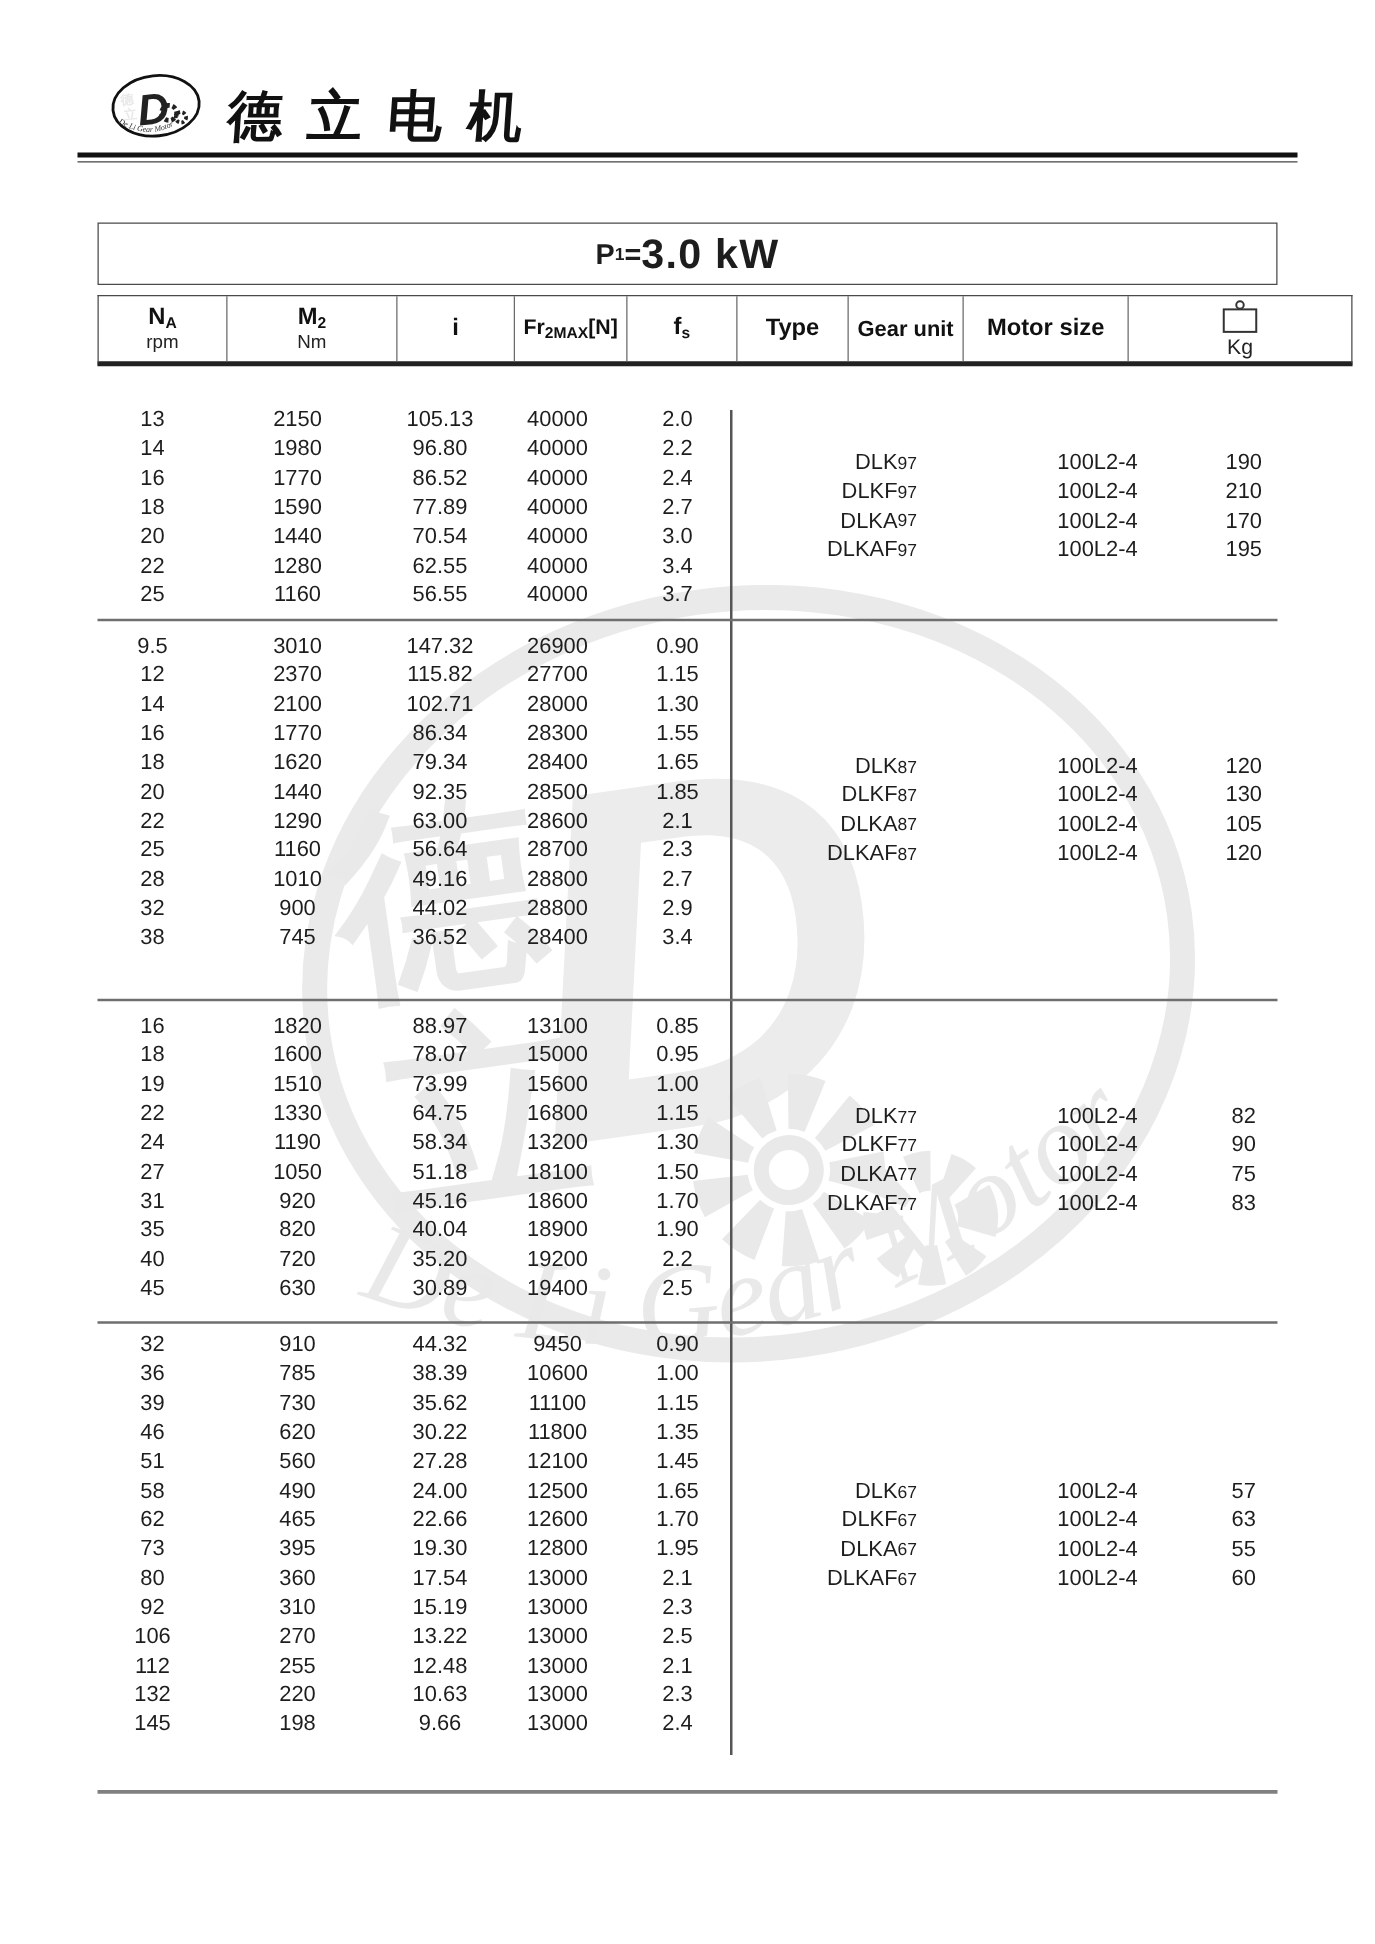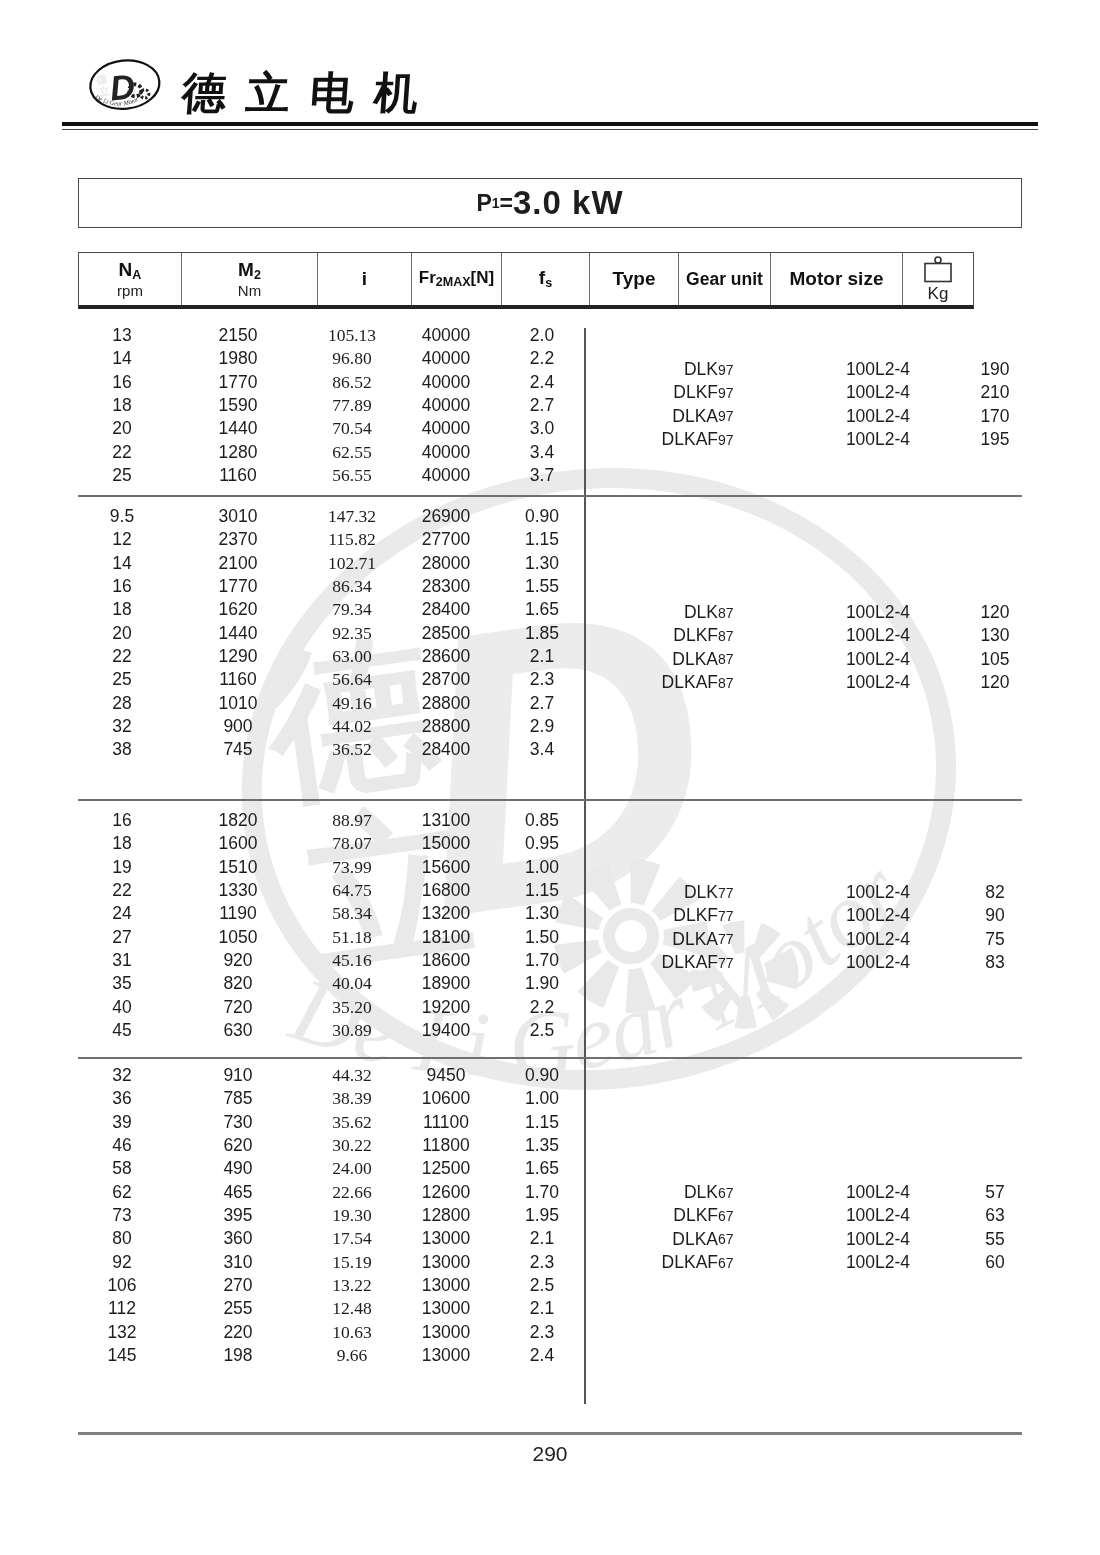--- a/index.html
+++ b/index.html
@@ -26,41 +26,41 @@
     position:absolute;left:78px;top:178px;width:944px;height:50px;box-sizing:border-box;
     border:1.6px solid #4a4a4a;display:flex;align-items:center;justify-content:center;
     background:transparent;
   }
   .title-p{font-size:23px;font-weight:bold;}
   .title-sub{font-size:14px;font-weight:bold;vertical-align:-4px;}
   .title-eq{font-size:23px;font-weight:bold;}
   .title-val{font-size:33px;font-weight:bold;letter-spacing:1px;}
   
   .chead{
-    position:absolute;left:78px;top:236px;width:896px;height:57px;box-sizing:border-box;
-    border:1.6px solid #4a4a4a;border-bottom:4px solid #222;display:flex;margin-top:16px;
+    position:absolute;left:78px;top:236px;width:1004px;height:57px;box-sizing:border-box;
+    border:1.6px solid #4a4a4a;border-bottom:4px solid #222;display:flex;
   }
   .chead .hcell{
     box-sizing:border-box;border-right:1.3px solid #6a6a6a;display:flex;flex-direction:column;
     align-items:center;justify-content:center;line-height:1.05;
   }
   .chead .hcell:last-child{border-right:none;flex:1;}
   .hmain{font-size:19px;font-weight:bold;color:#111;}
   .hsub{font-size:12.5px;font-weight:bold;vertical-align:-3px;}
   .hunit{font-size:15px;color:#222;margin-top:1px;}
   .w0{width:103px}.w1{width:136px}.w2{width:94px}.w3{width:90px}.w4{width:88px}
   .w5{width:89px}.w6{width:92px}.w7{width:132px}
   .kg-icon{display:block;margin-bottom:0px;}
   
   .block-left{position:absolute;left:78px;width:507px;}
   .drow{display:flex;height:23.33px;align-items:center;}
   .dcell{font-size:17.5px;text-align:center;box-sizing:border-box;}
   .dc0{width:103px;padding-right:15px;}
   .dc1{width:136px;padding-right:22px;}
-  .dc2{width:94px;padding-right:24px;font-family:Liberation Serif, serif;}
+  .dc2{width:94px;padding-right:24px;}
   .dc3{width:90px;padding-right:20px;}
   .dc4{width:84px;padding-right:2px;}
   .block-right{position:absolute;left:640px;width:382px;}
   .trow{display:flex;height:23.33px;align-items:center;}
   .tc-type{width:78px;padding-left:13px;text-align:right;font-size:17.5px;box-sizing:border-box;}
   .tc-gear{width:70px;font-size:14px;}
   .tc-motor{width:180px;text-align:center;font-size:17.5px;}
   .tc-kg{width:54px;text-align:center;font-size:17.5px;}
   .vdivider{position:absolute;left:584px;top:328px;width:1.6px;height:1076px;background:#555;}
   .hsep{position:absolute;left:78px;width:944px;height:2px;background:#6f6f6f;}
@@ -462,20 +462,27 @@
         <div class="dcell dc4">1.15</div>
       </div>
       <div class="drow">
         <div class="dcell dc0">46</div>
         <div class="dcell dc1">620</div>
         <div class="dcell dc2">30.22</div>
         <div class="dcell dc3">11800</div>
         <div class="dcell dc4">1.35</div>
       </div>
       <div class="drow">
+        <div class="dcell dc0">51</div>
+        <div class="dcell dc1">560</div>
+        <div class="dcell dc2">27.28</div>
+        <div class="dcell dc3">12100</div>
+        <div class="dcell dc4">1.45</div>
+      </div>
+      <div class="drow">
         <div class="dcell dc0">58</div>
         <div class="dcell dc1">490</div>
         <div class="dcell dc2">24.00</div>
         <div class="dcell dc3">12500</div>
         <div class="dcell dc4">1.65</div>
       </div>
       <div class="drow">
         <div class="dcell dc0">62</div>
         <div class="dcell dc1">465</div>
         <div class="dcell dc2">22.66</div>
@@ -553,15 +560,14 @@
       </div>
       <div class="trow">
         <div class="tc-type">DLKAF</div>
         <div class="tc-gear">67</div>
         <div class="tc-motor">100L2-4</div>
         <div class="tc-kg">60</div>
       </div>
     </div>
 
   <div class="bottom-rule"></div>
-  <div class="page-number">290</div>
 
 </div>
 
 </body></html>

